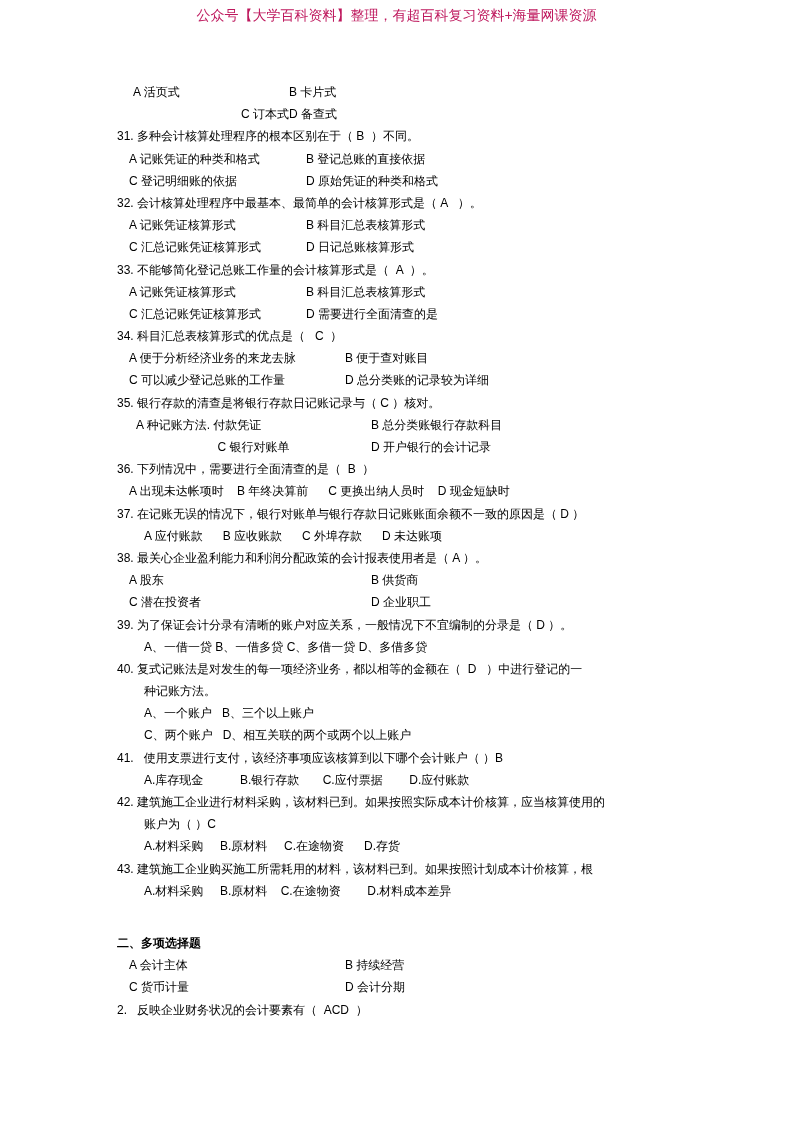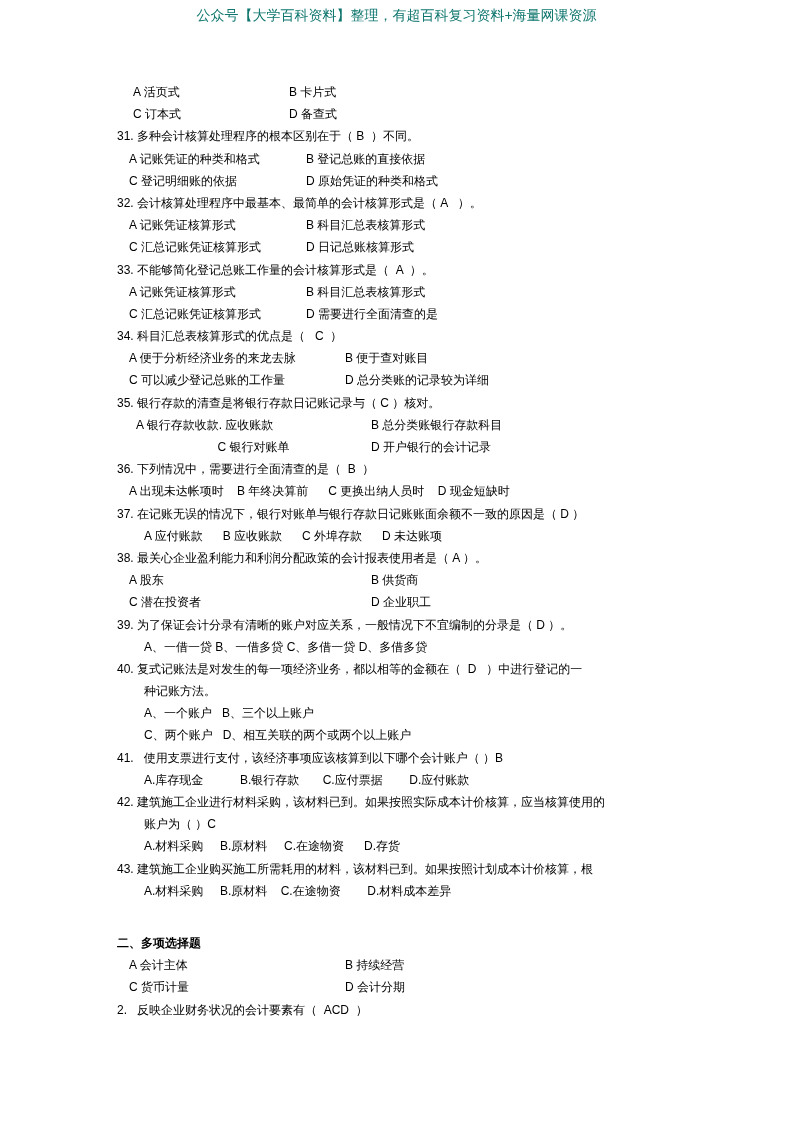--- a/index.html
+++ b/index.html
@@ -18,21 +18,21 @@
   .page {
     position: relative;
     width: 793px;
     height: 1122px;
     background: #ffffff;
   }
   .doc-header {
     padding-top: 7px;
     text-align: center;
     font-size: 14px;
-    color: #0f766e;
+    color: #be185d;
     white-space: pre;
   }
   .doc-body {
     margin-top: 56px;
     margin-left: 117px;
     margin-right: 20px;
     font-size: 12px;
   }
   .line {
     line-height: 22.2px;
@@ -48,35 +48,35 @@
   .indent-4 { padding-left: 27px; }
   .cell-first { display: inline-block; white-space: pre; }
 </style>
 </head>
 <body>
 
 <div class="page">
   <div class="doc-header">公众号【大学百科资料】整理，有超百科复习资料+海量网课资源</div>
   <div class="doc-body">
       <div class="line indent-2"><span class="cell-first" style="width: 156px;">A 活页式</span><span>B 卡片式</span></div>
-      <div class="line indent-2"><span class="cell-first" style="width: 156px;">C 订本式</span><span>D 备查式</span></div>
+      <div class="line indent-2"><span class="cell-first" style="width: 156px; text-align: right;">C 订本式</span><span>D 备查式</span></div>
       <div class="line indent-0">31. 多种会计核算处理程序的根本区别在于（ B  ）不同。</div>
       <div class="line indent-1"><span class="cell-first" style="width: 177px;">A 记账凭证的种类和格式</span><span>B 登记总账的直接依据</span></div>
       <div class="line indent-1"><span class="cell-first" style="width: 177px;">C 登记明细账的依据</span><span>D 原始凭证的种类和格式</span></div>
       <div class="line indent-0">32. 会计核算处理程序中最基本、最简单的会计核算形式是（ A   ）。</div>
       <div class="line indent-1"><span class="cell-first" style="width: 177px;">A 记账凭证核算形式</span><span>B 科目汇总表核算形式</span></div>
       <div class="line indent-1"><span class="cell-first" style="width: 177px;">C 汇总记账凭证核算形式</span><span>D 日记总账核算形式</span></div>
       <div class="line indent-0">33. 不能够简化登记总账工作量的会计核算形式是（  A  ）。</div>
       <div class="line indent-1"><span class="cell-first" style="width: 177px;">A 记账凭证核算形式</span><span>B 科目汇总表核算形式</span></div>
       <div class="line indent-1"><span class="cell-first" style="width: 177px;">C 汇总记账凭证核算形式</span><span>D 需要进行全面清查的是</span></div>
       <div class="line indent-0">34. 科目汇总表核算形式的优点是（   C  ）</div>
       <div class="line indent-1"><span class="cell-first" style="width: 216px;">A 便于分析经济业务的来龙去脉</span><span>B 便于查对账目</span></div>
       <div class="line indent-1"><span class="cell-first" style="width: 216px;">C 可以减少登记总账的工作量</span><span>D 总分类账的记录较为详细</span></div>
       <div class="line indent-0">35. 银行存款的清查是将银行存款日记账记录与（ C ）核对。</div>
-      <div class="line indent-3"><span class="cell-first" style="width: 235px;">A 银行存款收款. 应收账款</span><span>B 总分类账银行存款科目</span></div>
+      <div class="line indent-3"><span class="cell-first" style="width: 235px;">A 种记账方法. 付款凭证</span><span>B 总分类账银行存款科目</span></div>
       <div class="line indent-3"><span class="cell-first" style="width: 235px; text-align: center;">C 银行对账单</span><span>D 开户银行的会计记录</span></div>
       <div class="line indent-0">36. 下列情况中，需要进行全面清查的是（  B  ）</div>
       <div class="line indent-1">A 出现未达帐项时    B 年终决算前      C 更换出纳人员时    D 现金短缺时</div>
       <div class="line indent-0">37. 在记账无误的情况下，银行对账单与银行存款日记账账面余额不一致的原因是（ D ）</div>
       <div class="line indent-4">A 应付账款      B 应收账款      C 外埠存款      D 未达账项</div>
       <div class="line indent-0">38. 最关心企业盈利能力和利润分配政策的会计报表使用者是（ A ）。</div>
       <div class="line indent-1"><span class="cell-first" style="width: 242px;">A 股东</span><span>B 供货商</span></div>
       <div class="line indent-1"><span class="cell-first" style="width: 242px;">C 潜在投资者</span><span>D 企业职工</span></div>
       <div class="line indent-0">39. 为了保证会计分录有清晰的账户对应关系，一般情况下不宜编制的分录是（ D ）。</div>
       <div class="line indent-4">A、一借一贷 B、一借多贷 C、多借一贷 D、多借多贷</div>

